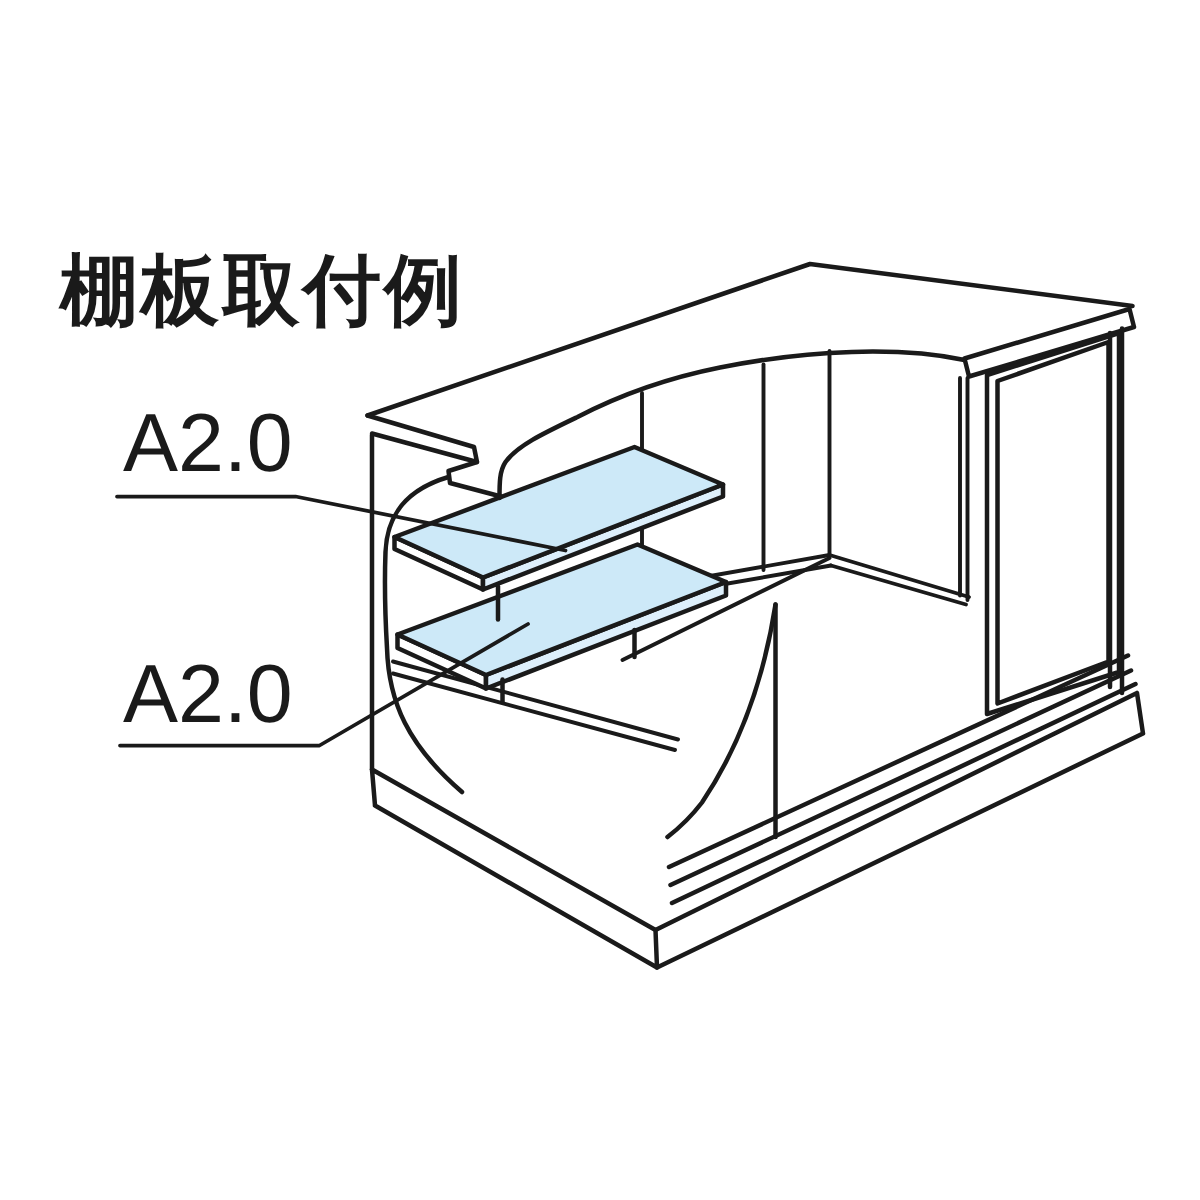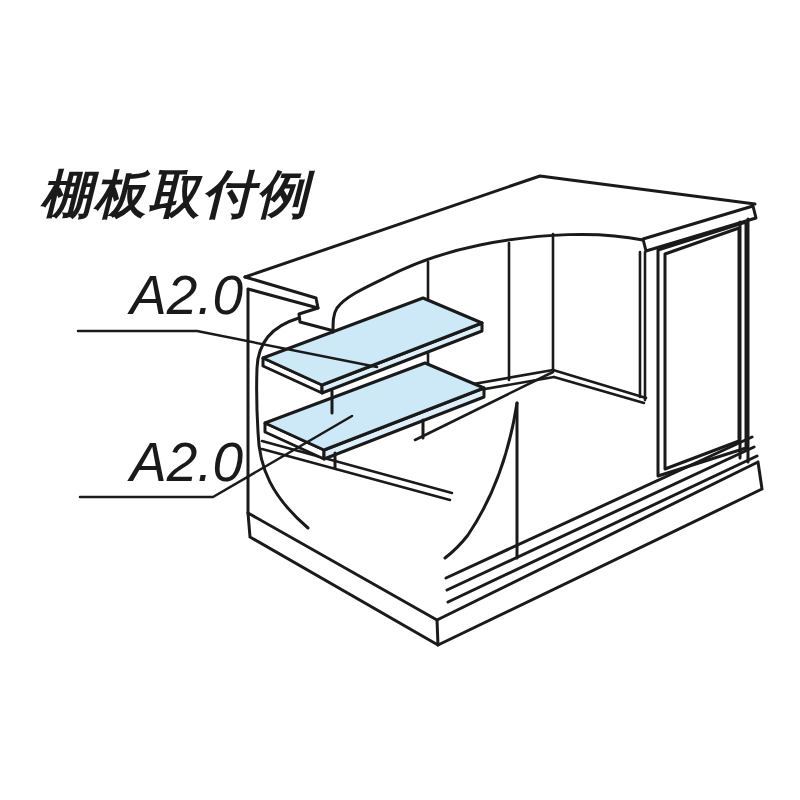--- a/index.html
+++ b/index.html
@@ -3,29 +3,29 @@
 <meta charset="utf-8">
 <style>
   html,body{margin:0;padding:0;}
   body{
     width:800px;height:800px;
     background:var(--bg,#ffffff);
     position:relative;overflow:hidden;
     font-family:"Liberation Sans","DejaVu Sans",sans-serif;
     color:var(--line,#1a1a1a);
   }
-  .stage{position:absolute;left:0;top:0;width:800px;height:800px;font-style:italic;}
+  .stage{position:absolute;left:0;top:0;width:800px;height:800px;}
   .title{
     position:absolute;left:40px;top:166px;
     font-size:52px;font-weight:600;letter-spacing:2px;line-height:1.1;
     color:var(--line,#1a1a1a);white-space:nowrap;
   }
   .dim-label{
     position:absolute;font-size:55px;font-weight:400;line-height:1;
-    color:var(--line,#1a1a1a);white-space:nowrap;letter-spacing:0px;margin-left:48px;
+    color:var(--line,#1a1a1a);white-space:nowrap;letter-spacing:0px;
   }
   .dim-label.upper{left:82px;top:268px;}
   .dim-label.lower{left:82px;top:435px;}
   svg{position:absolute;left:0;top:0;}
   .ln{stroke:var(--line,#1a1a1a);fill:none;stroke-linecap:round;stroke-linejoin:round;}
   .fill-top{fill:var(--shelf-top,#cde9f8);}
   .fill-edge{fill:var(--shelf-edge,#ddeffb);}
   .fill-end{fill:var(--shelf-end,#ffffff);}
 </style>
 </head>

